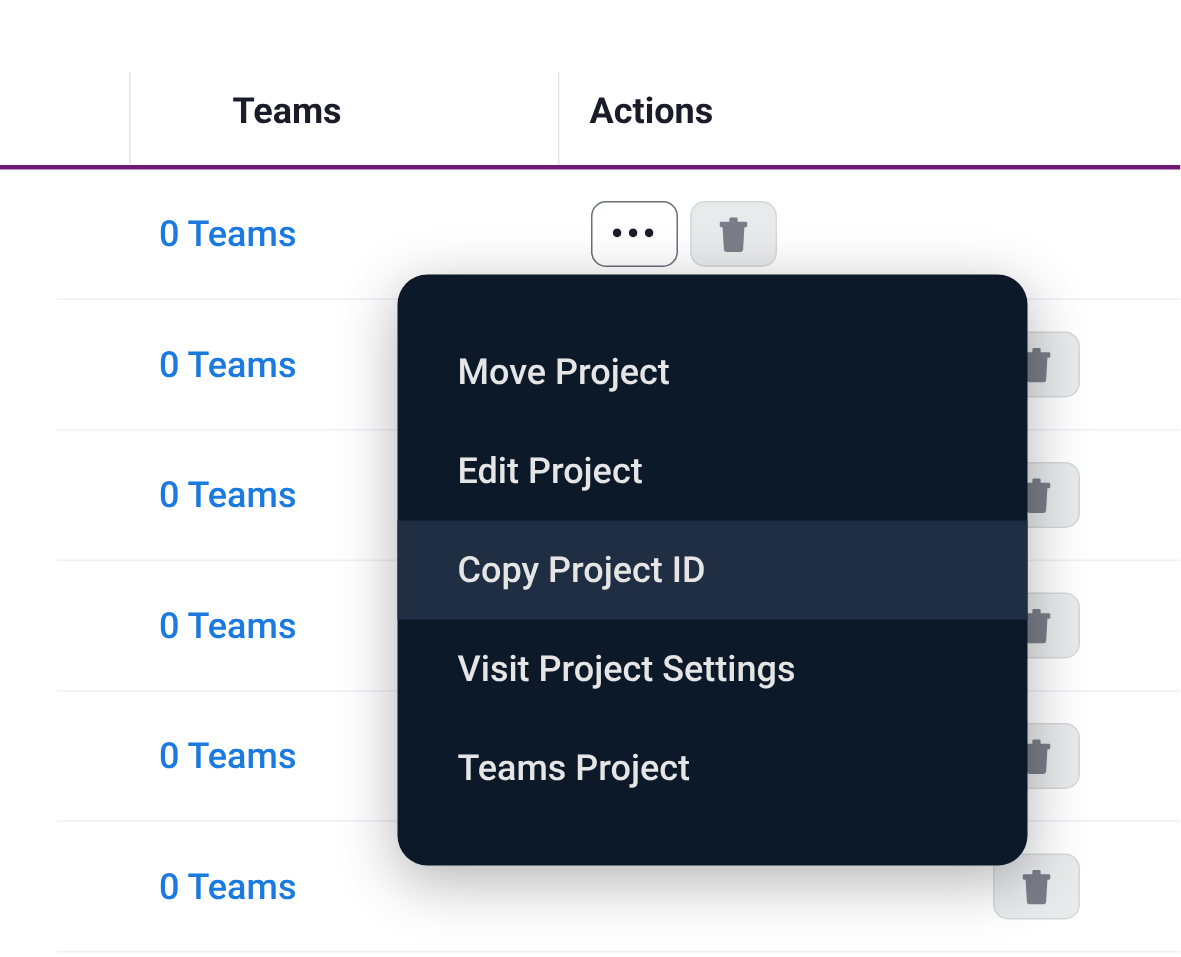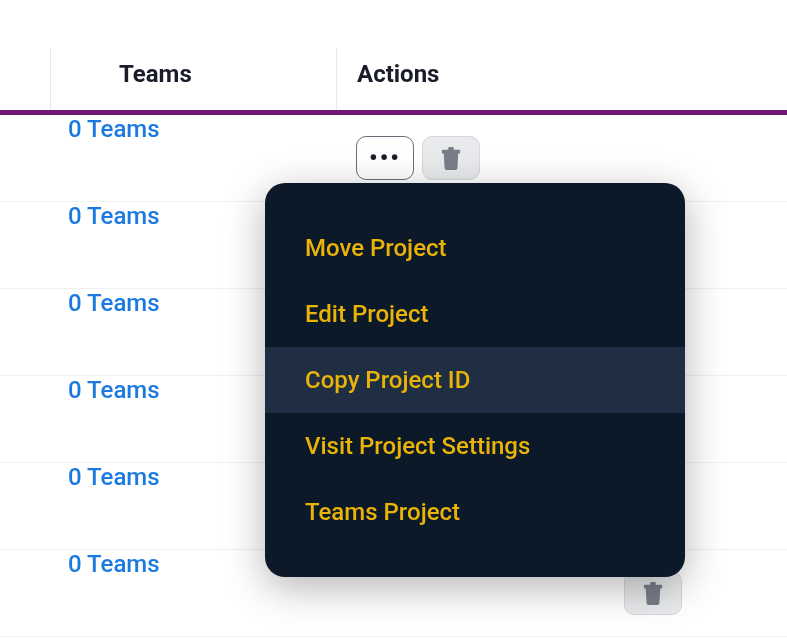--- a/index.html
+++ b/index.html
@@ -10,22 +10,23 @@
     body {
       font-family: -apple-system, BlinkMacSystemFont, "Segoe UI", Roboto, Helvetica, Arial, sans-serif;
       background: #ffffff;
       width: 787px;
       height: 638px;
       overflow: hidden;
       position: relative;
     }
     .table-header {
       display: flex;
-      border-bottom: 5px solid #701a75;
+      border-bottom: 3px solid #701a75;
       padding-top: 48px;
+      padding-left: 36px;
     }
     .header-cell {
       font-size: 24px;
       font-weight: 700;
       color: #1a1d29;
       padding: 12px 0 22px 0;
     }
     .header-teams {
       width: 286px;
       padding-left: 68px;
@@ -37,22 +38,24 @@
       padding-left: 20px;
       border-left: 1px solid #e5e7eb;
     }
     .header-actions {
       flex: 1;
       padding-left: 20px;
       border-left: 1px solid #e5e7eb;
     }
     .table-row {
       display: flex;
+      align-items: center;
       border-bottom: 1px solid #eef0f3;
       height: 87px;
+      margin-left: 38px;
     }
     .cell-teams {
       width: 336px;
       padding-left: 68px;
     }
     .cell-alerts {
       width: 268px;
       padding-left: 20px;
     }
     .cell-actions {
@@ -102,21 +105,21 @@
       left: 265px;
       width: 420px;
       background: #0c1929;
       border-radius: 20px;
       padding: 32px 0;
       box-shadow: 0 10px 40px rgba(0,0,0,0.3);
       z-index: 100;
     }
     .dropdown-item {
       padding: 19px 40px;
-      color: #eab308;
+      color: #e5e5e5;
       font-size: 24px;
       font-weight: 500;
       cursor: pointer;
     }
     .dropdown-item.hover {
       background: #1f2e42;
     }
   </style>
 </head>
 <body>

